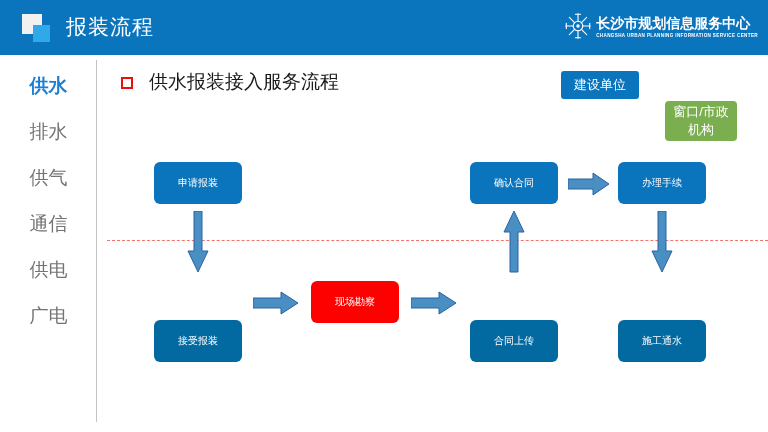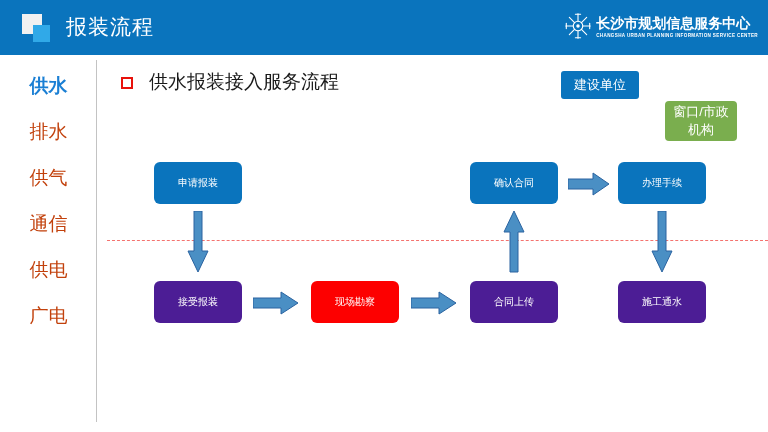--- a/index.html
+++ b/index.html
@@ -48,21 +48,21 @@
     transform-origin:left top; font-weight:bold;
   }
 
   
   .sidebar {
     position:absolute; left:0; top:55px; width:97px; height:377px;
   }
   .sidebar-item {
     position:absolute; left:0; width:97px; height:30px;
     text-align:center; font-size:19px; line-height:30px;
-    color:#c2410c;
+    color:#737373;
   }
   .sidebar-item.active { color:#1a7fd4; font-weight:bold; }
   .sidebar-divider {
     position:absolute; left:96px; top:60px; width:1px; height:362px;
     background:#c3c3c3;
   }
 
   
   .content { position:absolute; left:97px; top:55px; width:671px; height:377px; }
 
@@ -90,21 +90,21 @@
   }
 
   
   .node {
     position:absolute; border-radius:6px;
     color:#ffffff; font-size:10px;
     display:flex; align-items:center; justify-content:center;
     text-align:right;
   }
   .node-blue  { background:#0a74bd; }
-  .node-green { background:#4c1d95; }
+  .node-green { background:#0369a1;margin-top:39px; }
   .node-red   { background:#fd0000; }
 
   
   .dashed-line {
     position:absolute; left:10px; top:185px; width:661px; height:0;
     border-top:1.6px dashed #f4736f;
   }
 
   
   .arrow { position:absolute; }

